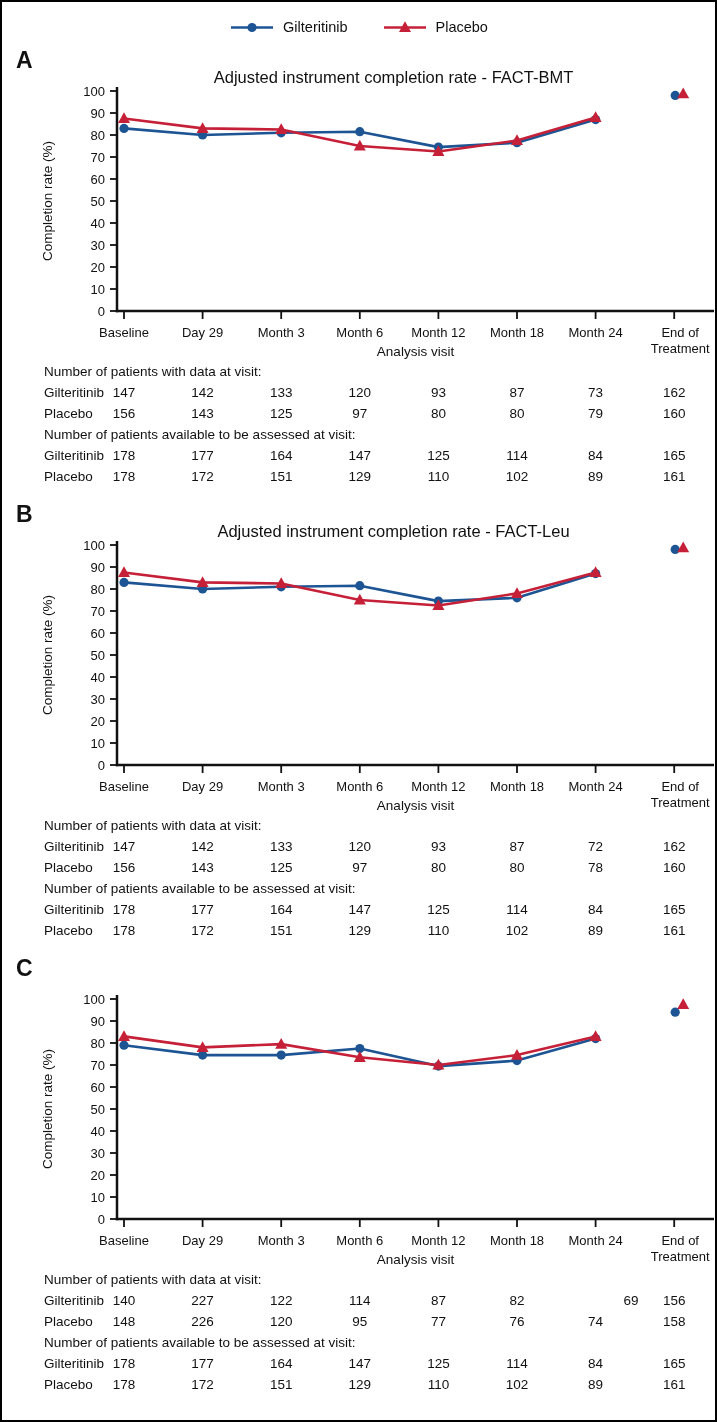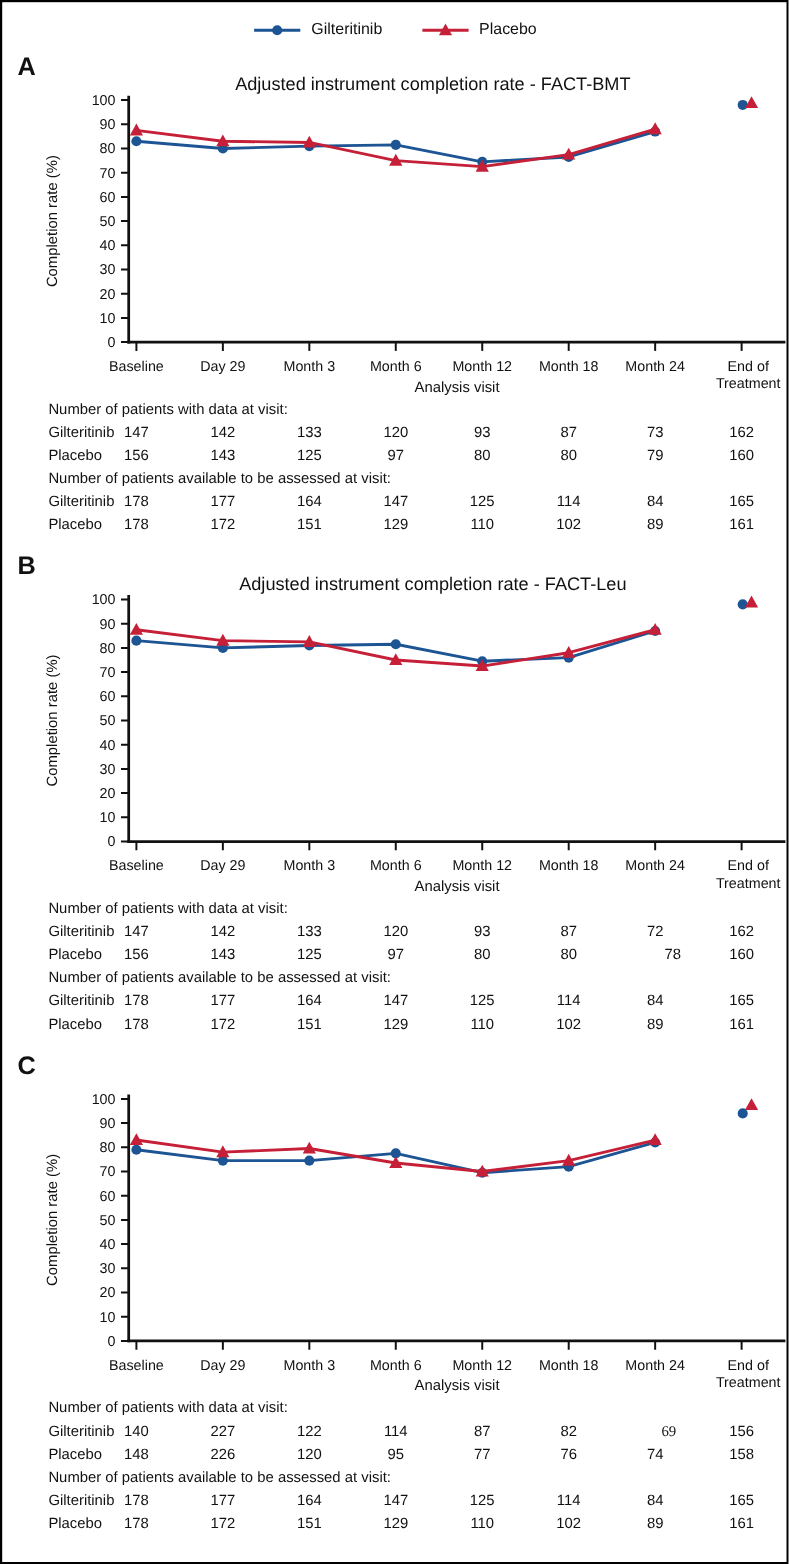--- a/index.html
+++ b/index.html
@@ -247,21 +247,21 @@
           <span class="tcell" style="left: 672.2px;">162</span>
         </div>
         <div class="trow">
           <span class="tlabel">Placebo</span>
           <span class="tcell" style="left: 122px;">156</span>
           <span class="tcell" style="left: 200.6px;">143</span>
           <span class="tcell" style="left: 279.2px;">125</span>
           <span class="tcell" style="left: 357.8px;">97</span>
           <span class="tcell" style="left: 436.4px;">80</span>
           <span class="tcell" style="left: 515px;">80</span>
-          <span class="tcell" style="left: 593.6px; margin-left: 16px;">78</span>
+          <span class="tcell" style="left: 593.6px;">78</span>
           <span class="tcell" style="left: 672.2px;">160</span>
         </div>
         <div class="trow">
           <span class="thead-text">Number of patients available to be assessed at visit:</span>
         </div>
         <div class="trow">
           <span class="tlabel">Gilteritinib</span>
           <span class="tcell" style="left: 122px;">178</span>
           <span class="tcell" style="left: 200.6px;">177</span>
           <span class="tcell" style="left: 279.2px;">164</span>
@@ -357,21 +357,21 @@
           <span class="thead-text">Number of patients with data at visit:</span>
         </div>
         <div class="trow">
           <span class="tlabel">Gilteritinib</span>
           <span class="tcell" style="left: 122px;">140</span>
           <span class="tcell" style="left: 200.6px;">227</span>
           <span class="tcell" style="left: 279.2px;">122</span>
           <span class="tcell" style="left: 357.8px;">114</span>
           <span class="tcell" style="left: 436.4px;">87</span>
           <span class="tcell" style="left: 515px;">82</span>
-          <span class="tcell" style="left: 606px; font-family: Liberation Serif, serif;">69</span>
+          <span class="tcell" style="left: 629px;">69</span>
           <span class="tcell" style="left: 672.2px;">156</span>
         </div>
         <div class="trow">
           <span class="tlabel">Placebo</span>
           <span class="tcell" style="left: 122px;">148</span>
           <span class="tcell" style="left: 200.6px;">226</span>
           <span class="tcell" style="left: 279.2px;">120</span>
           <span class="tcell" style="left: 357.8px;">95</span>
           <span class="tcell" style="left: 436.4px;">77</span>
           <span class="tcell" style="left: 515px;">76</span>

